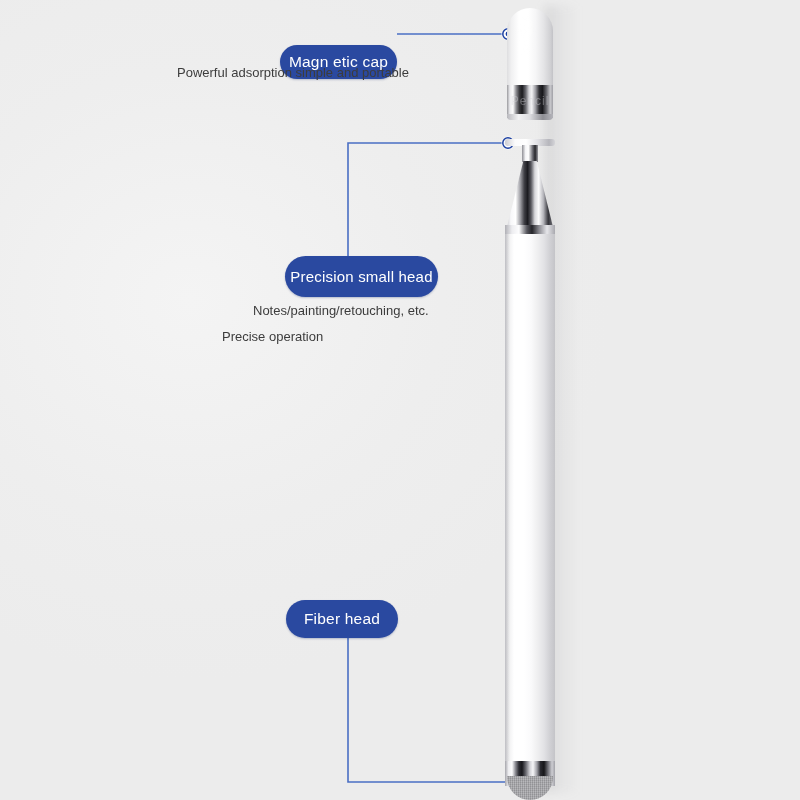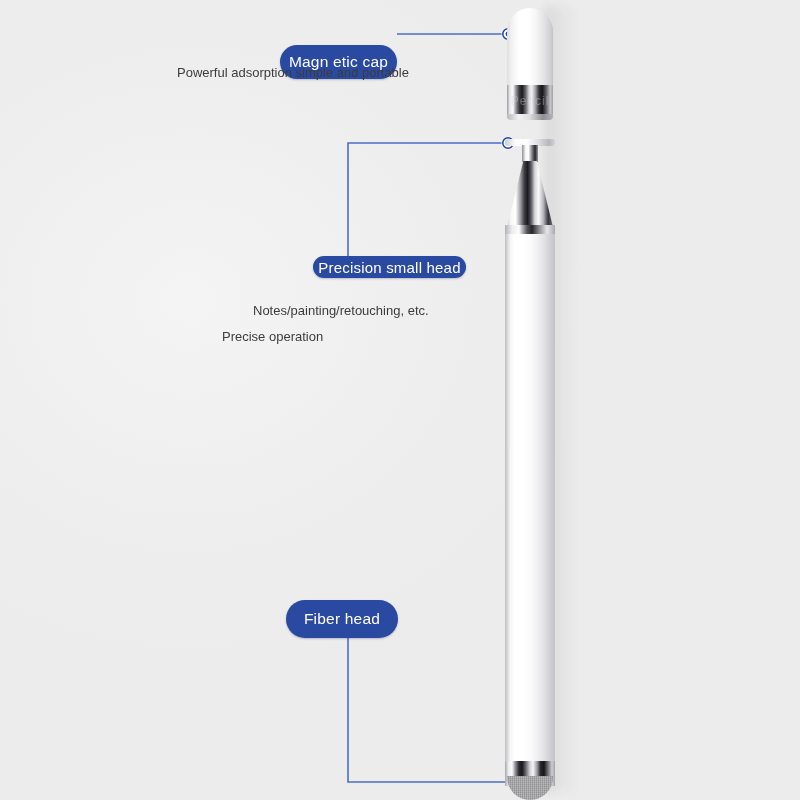--- a/index.html
+++ b/index.html
@@ -51,23 +51,22 @@
     left: 280px;
     top: 17px;
     width: 117px;
     height: 34px;
     margin-top: 28px;
   }
   #badge-precision-head {
     left: 285px;
     top: 256px;
     width: 153px;
-    height: 22px;
+    height: 41px;
     font-size: 15px;
-    margin-left: 28px;
   }
   #badge-fiber-head {
     left: 286px;
     top: 600px;
     width: 112px;
     height: 38px;
   }
 
   
   .desc {

